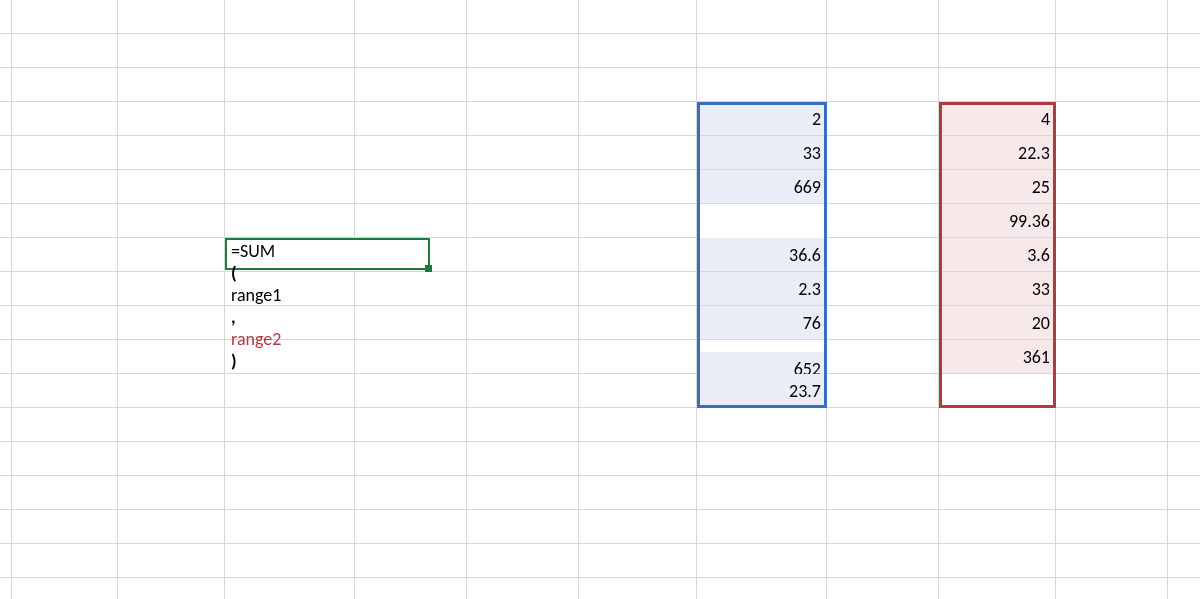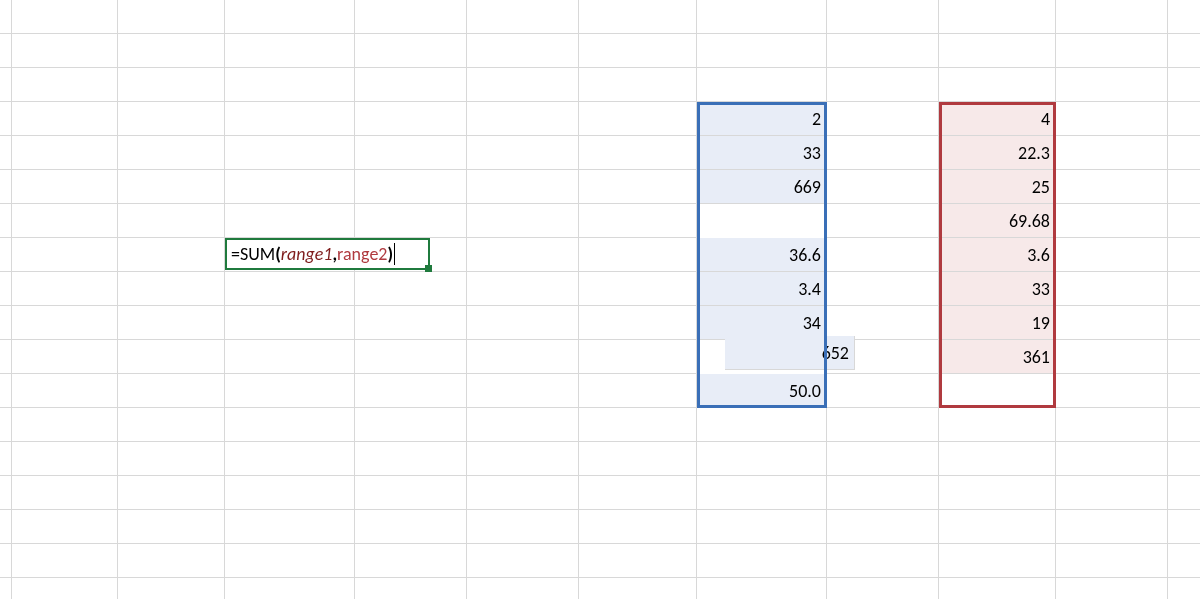--- a/index.html
+++ b/index.html
@@ -59,28 +59,28 @@
       border: 3px solid #b03a3f;
       pointer-events: none;
     }
     
     .formula-cell {
       position: absolute;
       border: 2px solid #1f7a3d;
       background: #fff;
       height: 32px;
       display: flex;
-      align-items: center;
       padding: 0 4px;
       font-size: 18px;
       z-index: 5;
+      flex-direction: column;
     }
     .formula-cell .fn { color: #000; }
     .formula-cell .paren { color: #000; font-weight: 600; }
-    .formula-cell .arg1 { color: #7f1d1d; font-style: italic; }
+    .formula-cell .arg1 { color: #000000; }
     .formula-cell .comma { color: #000; font-weight: 600; }
     .formula-cell .arg2 { color: #b03a3f; }
     .cursor {
       display: inline-block;
       width: 1px;
       height: 22px;
       background: #000;
       margin-left: 1px;
       vertical-align: middle;
     }
@@ -170,21 +170,21 @@
     <div class="cell col10" style="top: 170px;"></div>
     <div class="cell col11" style="top: 170px;"></div>
     <div class="cell col0" style="top: 204px;"></div>
     <div class="cell col1" style="top: 204px;"></div>
     <div class="cell col2" style="top: 204px;"></div>
     <div class="cell col3" style="top: 204px;"></div>
     <div class="cell col4" style="top: 204px;"></div>
     <div class="cell col5" style="top: 204px;"></div>
     <div class="cell col6" style="top: 204px;"></div>
     <div class="cell col8" style="top: 204px;"></div>
-    <div class="cell col9 range2" style="top: 204px;">69.68</div>
+    <div class="cell col9 range2" style="top: 204px;">99.36</div>
     <div class="cell col10" style="top: 204px;"></div>
     <div class="cell col11" style="top: 204px;"></div>
     <div class="cell col0" style="top: 238px;"></div>
     <div class="cell col1" style="top: 238px;"></div>
     <div class="cell col2" style="top: 238px;"></div>
     <div class="cell col3" style="top: 238px;"></div>
     <div class="cell col4" style="top: 238px;"></div>
     <div class="cell col5" style="top: 238px;"></div>
     <div class="cell col6" style="top: 238px;"></div>
     <div class="cell col7 range1" style="top: 238px;">36.6</div>
@@ -192,57 +192,57 @@
     <div class="cell col9 range2" style="top: 238px;">3.6</div>
     <div class="cell col10" style="top: 238px;"></div>
     <div class="cell col11" style="top: 238px;"></div>
     <div class="cell col0" style="top: 272px;"></div>
     <div class="cell col1" style="top: 272px;"></div>
     <div class="cell col2" style="top: 272px;"></div>
     <div class="cell col3" style="top: 272px;"></div>
     <div class="cell col4" style="top: 272px;"></div>
     <div class="cell col5" style="top: 272px;"></div>
     <div class="cell col6" style="top: 272px;"></div>
-    <div class="cell col7 range1" style="top: 272px;">3.4</div>
+    <div class="cell col7 range1" style="top: 272px;">2.3</div>
     <div class="cell col8" style="top: 272px;"></div>
     <div class="cell col9 range2" style="top: 272px;">33</div>
     <div class="cell col10" style="top: 272px;"></div>
     <div class="cell col11" style="top: 272px;"></div>
     <div class="cell col0" style="top: 306px;"></div>
     <div class="cell col1" style="top: 306px;"></div>
     <div class="cell col2" style="top: 306px;"></div>
     <div class="cell col3" style="top: 306px;"></div>
     <div class="cell col4" style="top: 306px;"></div>
     <div class="cell col5" style="top: 306px;"></div>
     <div class="cell col6" style="top: 306px;"></div>
-    <div class="cell col7 range1" style="top: 306px;">34</div>
+    <div class="cell col7 range1" style="top: 306px;">76</div>
     <div class="cell col8" style="top: 306px;"></div>
-    <div class="cell col9 range2" style="top: 306px;">19</div>
+    <div class="cell col9 range2" style="top: 306px;">20</div>
     <div class="cell col10" style="top: 306px;"></div>
     <div class="cell col11" style="top: 306px;"></div>
     <div class="cell col0" style="top: 340px;"></div>
     <div class="cell col1" style="top: 340px;"></div>
     <div class="cell col2" style="top: 340px;"></div>
     <div class="cell col3" style="top: 340px;"></div>
     <div class="cell col4" style="top: 340px;"></div>
     <div class="cell col5" style="top: 340px;"></div>
     <div class="cell col6" style="top: 340px;"></div>
-    <div class="cell col7 range1" style="top: 336px; margin-left: 28px;">652</div>
+    <div class="cell col7 range1" style="top: 352px;">652</div>
     <div class="cell col8" style="top: 340px;"></div>
     <div class="cell col9 range2" style="top: 340px;">361</div>
     <div class="cell col10" style="top: 340px;"></div>
     <div class="cell col11" style="top: 340px;"></div>
     <div class="cell col0" style="top: 374px;"></div>
     <div class="cell col1" style="top: 374px;"></div>
     <div class="cell col2" style="top: 374px;"></div>
     <div class="cell col3" style="top: 374px;"></div>
     <div class="cell col4" style="top: 374px;"></div>
     <div class="cell col5" style="top: 374px;"></div>
     <div class="cell col6" style="top: 374px;"></div>
-    <div class="cell col7 range1" style="top: 374px;">50.0</div>
+    <div class="cell col7 range1" style="top: 374px;">23.7</div>
     <div class="cell col8" style="top: 374px;"></div>
     <div class="cell col10" style="top: 374px;"></div>
     <div class="cell col11" style="top: 374px;"></div>
     <div class="cell col0" style="top: 408px;"></div>
     <div class="cell col1" style="top: 408px;"></div>
     <div class="cell col2" style="top: 408px;"></div>
     <div class="cell col3" style="top: 408px;"></div>
     <div class="cell col4" style="top: 408px;"></div>
     <div class="cell col5" style="top: 408px;"></div>
     <div class="cell col6" style="top: 408px;"></div>

